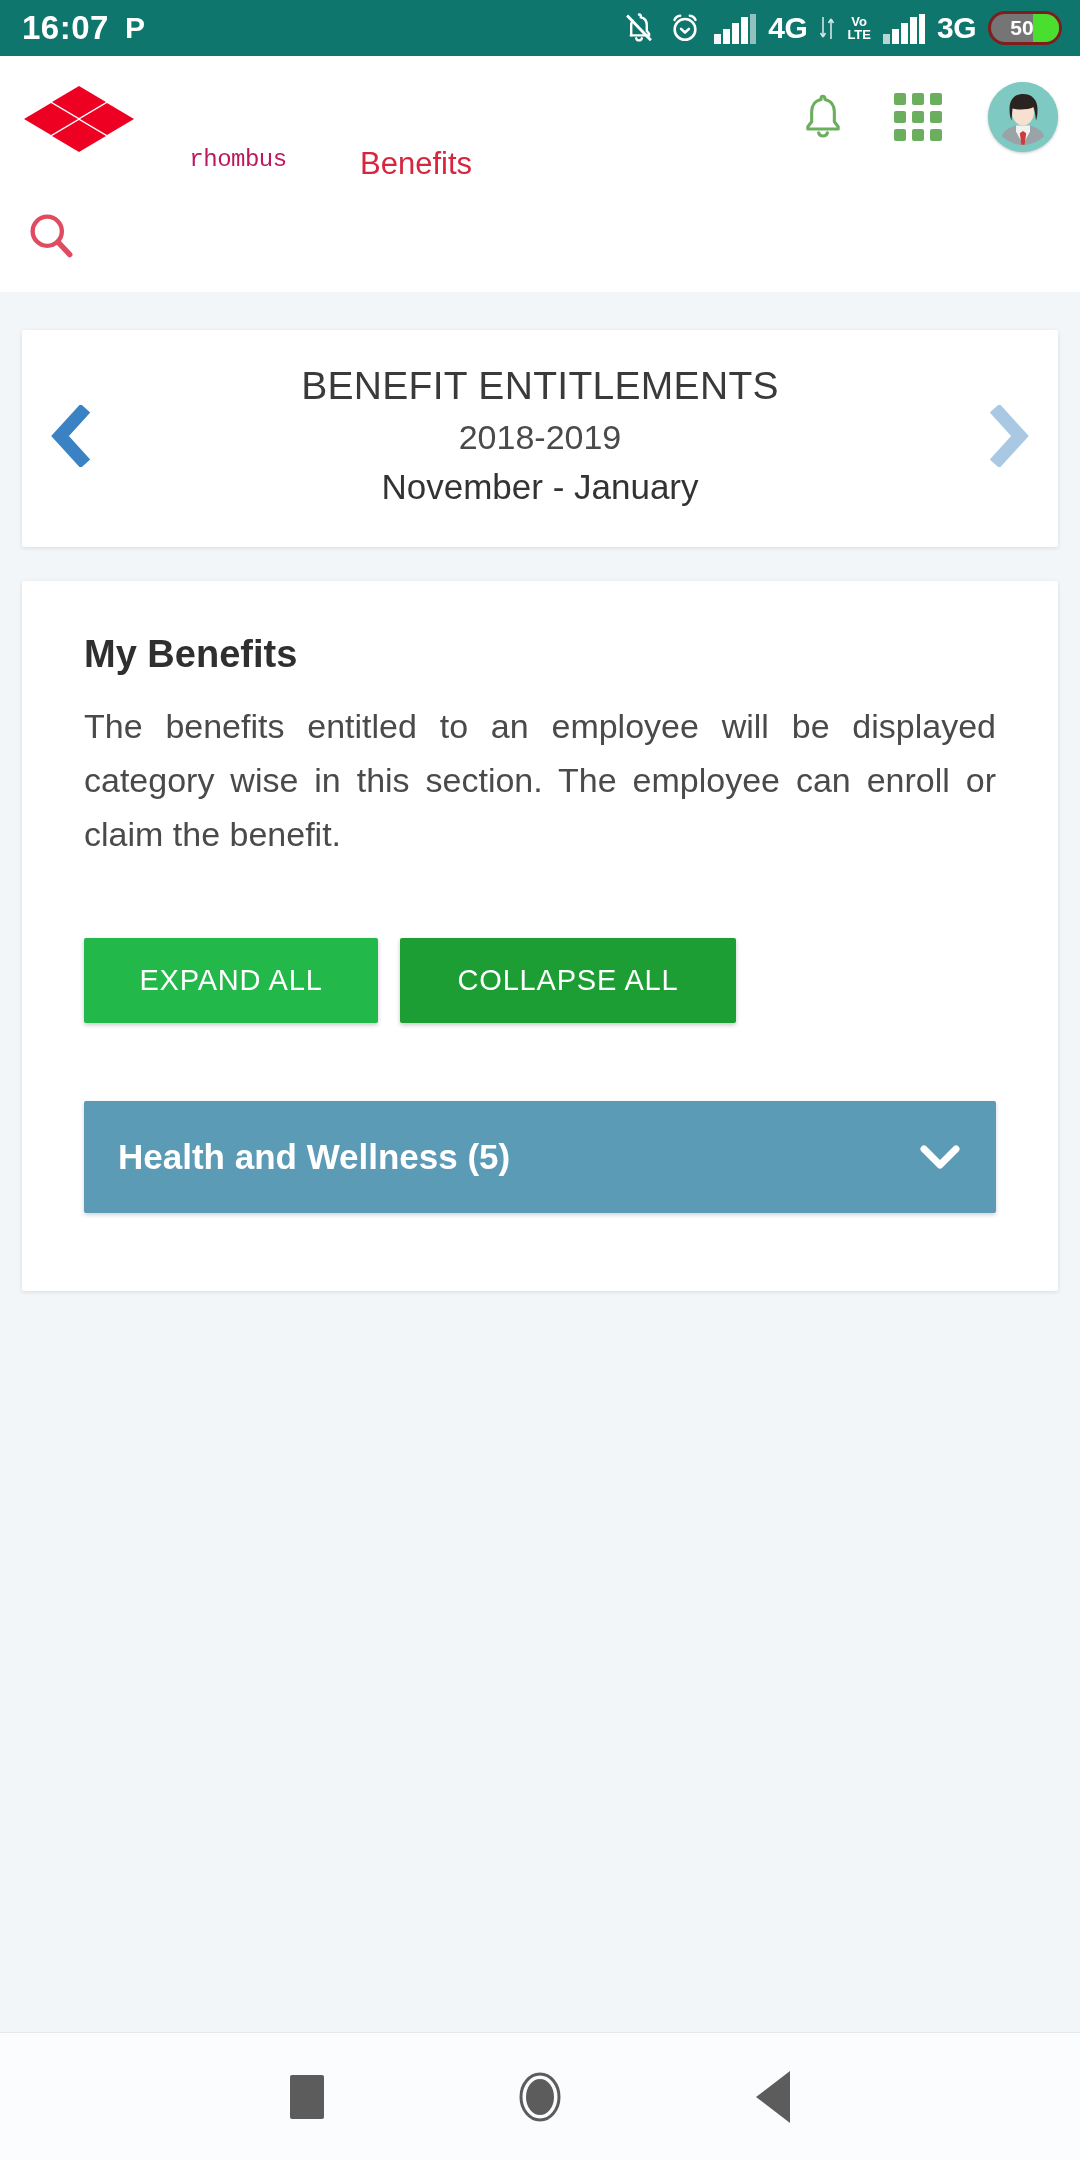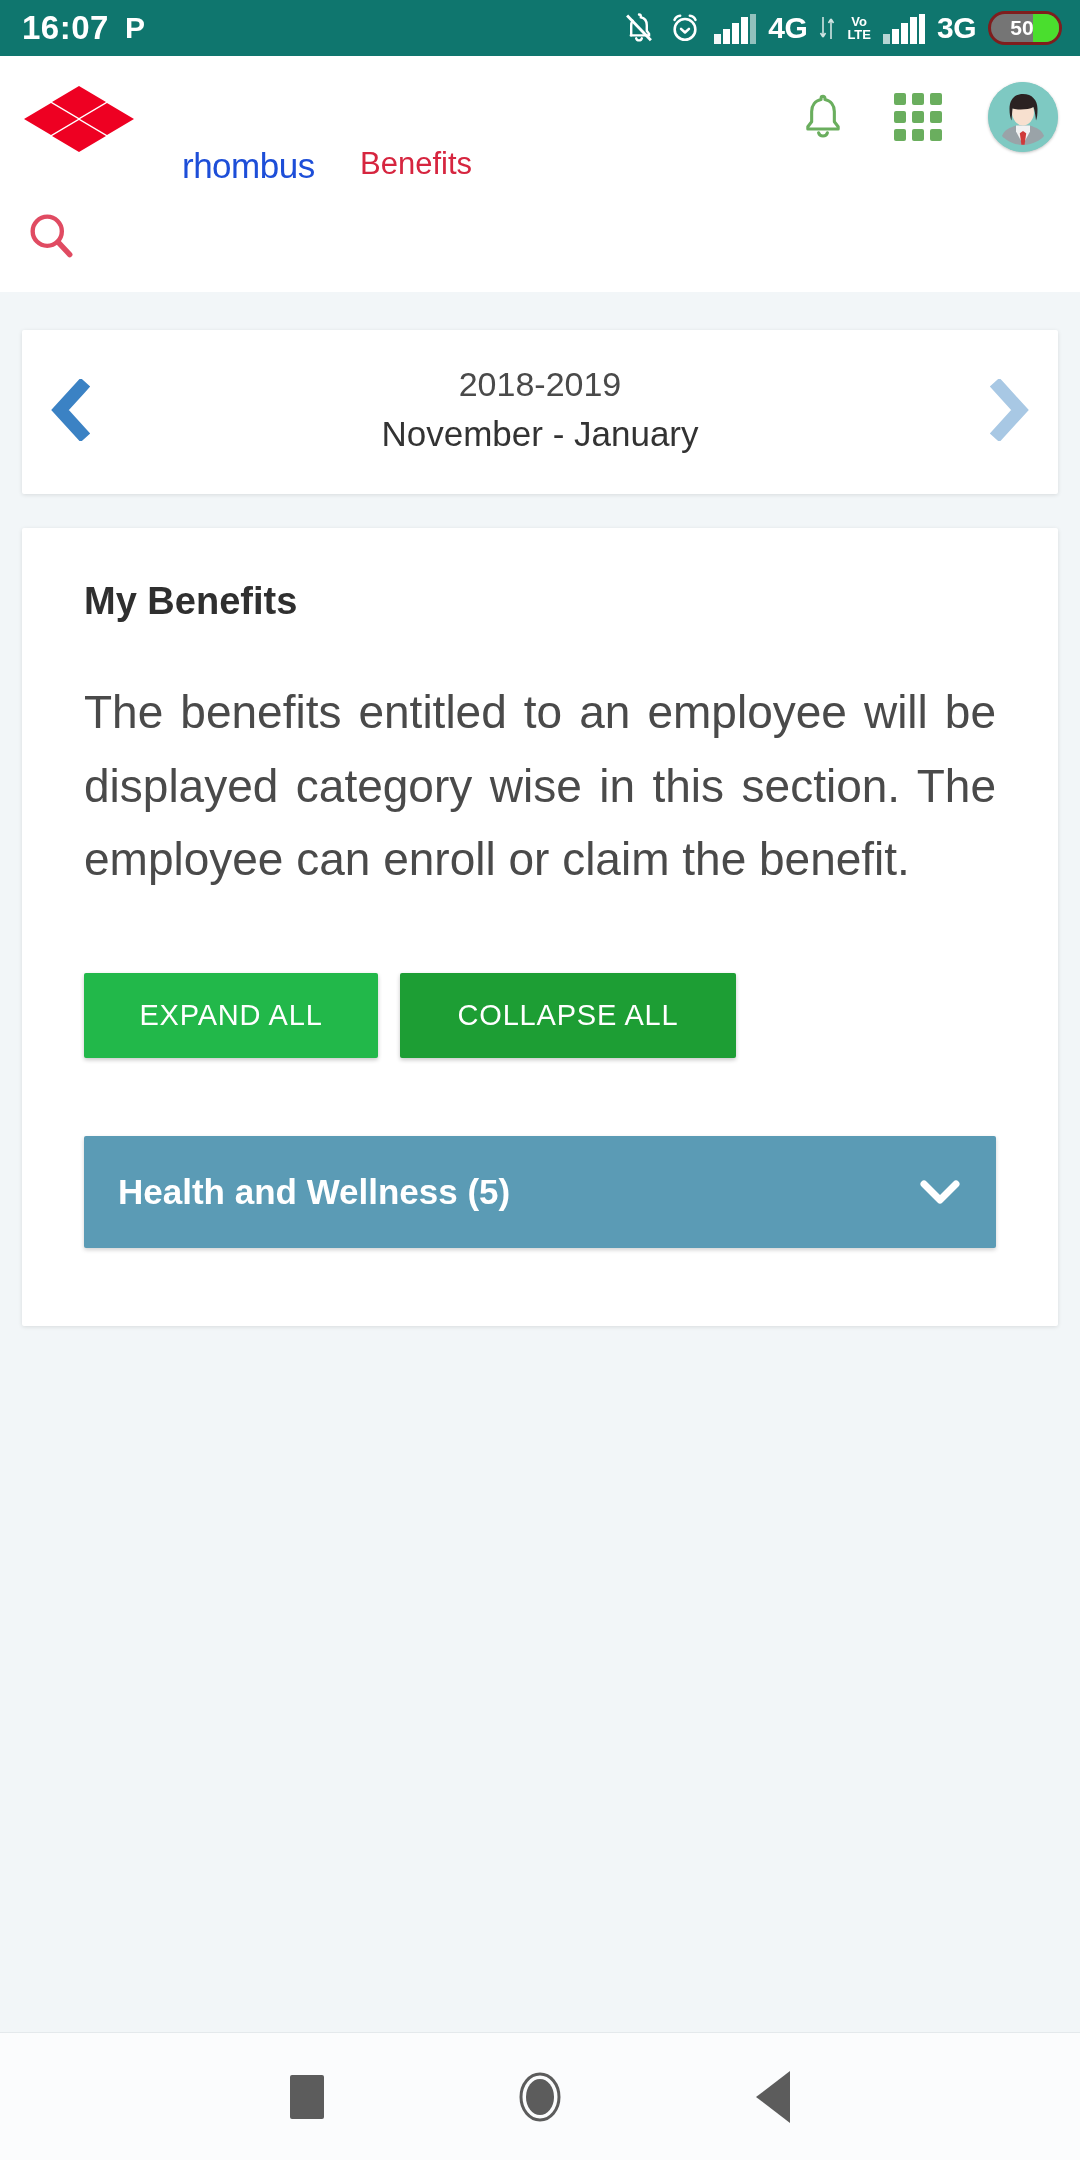--- a/index.html
+++ b/index.html
@@ -37,21 +37,21 @@
   }
 
   
   .app-header{
     position:absolute; top:56px; left:0; width:1080px; height:122px;
     background:#ffffff; display:flex; align-items:center;
   }
   .logo-mark{ position:absolute; left:24px; top:26px; width:110px; height:70px; }
   .wordmark{ position:absolute; left:182px; top:92px; width:112px; text-align:center; }
   .wordmark-main{
-    font-family:Liberation Sans, sans-serif; font-size:35px; color:#1d4ed8;
+    font-family:Liberation Mono, monospace; font-size:24px; color:#be185d;
     letter-spacing:-0.5px; line-height:1;
   }
   .wordmark-sub{
     display:flex; align-items:center; justify-content:center; gap:5px;
     margin-top:4px;
   }
   .wm-rule{ height:2px; width:22px; background:#b0262f; }
   .wordmark-sub-text{ font-size:11px; color:#4a4a4a; white-space:nowrap; }
   .page-tab{
     position:absolute; left:360px; top:108px; transform:translateY(-50%);
@@ -91,21 +91,21 @@
   .nav-row{ display:flex; align-items:center; }
   .chev{ width:46px; height:62px; flex:0 0 auto; }
   .ent-titles{ flex:1; text-align:center; }
   .ent-title{ font-size:39px; color:#3a3a3a; letter-spacing:0.3px; line-height:1.35; }
   .ent-year{ font-size:34px; color:#4a4a4a; line-height:1.45; }
   .ent-months{ font-size:35px; color:#333333; line-height:1.45; }
 
   .card-benefits{ margin-top:34px; padding:52px 62px 78px; }
   .benefits-title{ font-size:38px; font-weight:bold; color:#2f2f2f; }
   .benefits-desc{
-    margin-top:53px; font-size:46px; line-height:1.60; color:#4a4a4a;
+    margin-top:23px; font-size:34px; line-height:1.60; color:#4a4a4a;
     text-align:justify; text-justify:inter-word;
   }
   .btn-row{ margin-top:76px; display:flex; gap:22px; }
   .btn{
     border:none; cursor:pointer; color:#ffffff; font-size:29px;
     font-family:"Liberation Sans", sans-serif; letter-spacing:0.8px;
     padding:26px 0; border-radius:2px; box-shadow:0 2px 4px rgba(0,0,0,0.22);
   }
   .btn-collapse{ background:#1d9e34; width:336px; }
   .btn-expand{ background:#22b84a; width:294px; }
@@ -268,20 +268,21 @@
   <div class="card card-entitlements">
     <div class="nav-row">
 
       <span class="chev">
         <svg width="46" height="62" viewBox="0 0 46 62">
           <polyline points="33,8 12,31 33,54" fill="none" stroke="#3b82c4" stroke-width="13" stroke-linecap="square" stroke-linejoin="miter"></polyline>
         </svg>
       </span>
 
       <div class="ent-titles">
+        <div class="ent-title">BENEFIT ENTITLEMENTS</div>
         <div class="ent-year">2018-2019</div>
         <div class="ent-months">November - January</div>
       </div>
 
       <span class="chev">
         <svg width="46" height="62" viewBox="0 0 46 62">
           <polyline points="13,8 34,31 13,54" fill="none" stroke="#a8c8e4" stroke-width="13" stroke-linecap="square" stroke-linejoin="miter"></polyline>
         </svg>
       </span>
     </div>

